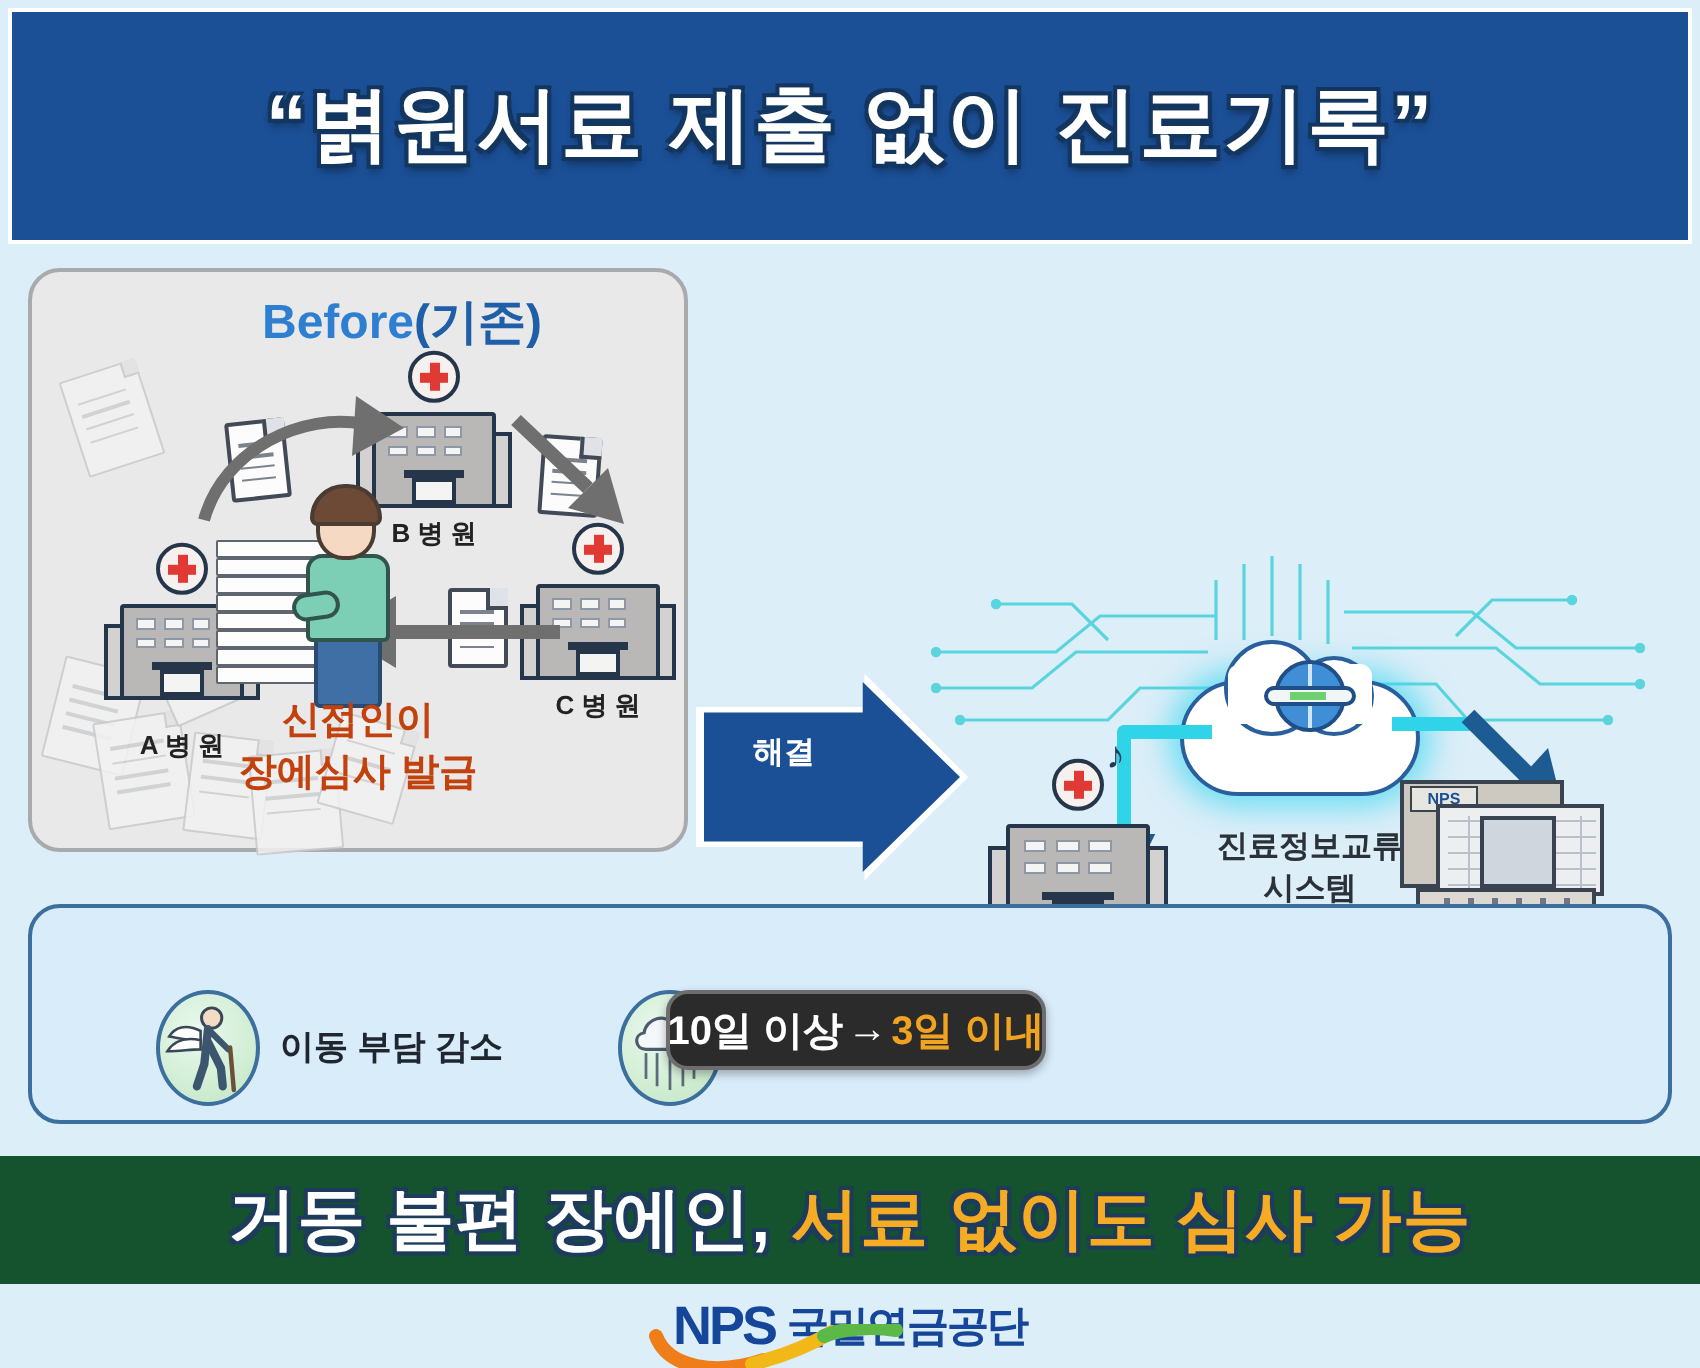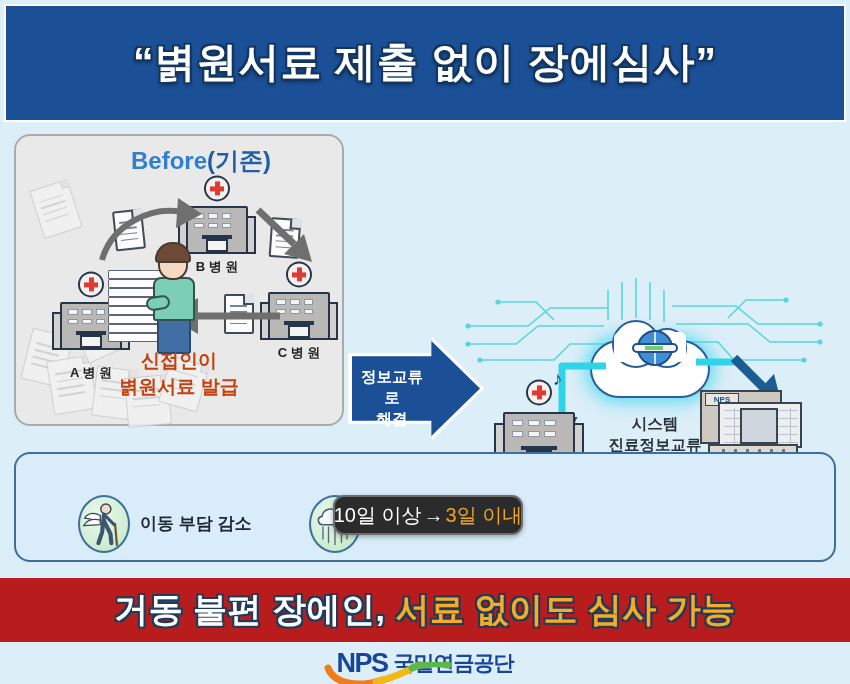--- a/index.html
+++ b/index.html
@@ -191,21 +191,21 @@
   }
 
   
   .days {
     position:absolute; left:333px; top:369px; width:190px; height:40px;
     background:#2b2b2b; border:2.5px solid #6d6d6d; border-radius:11px;
     display:flex; align-items:center; justify-content:center;
     box-shadow: 0 2px 5px rgba(0,0,0,.3);
     z-index: 6;
   }
-  .days span { font-size:20px; font-weight:normal; white-space:nowrap; }
+  .days span { font-size:20px; font-weight:bold; white-space:nowrap; }
   .days .old { color:#ffffff; }
   .days .arw { color:#ffffff; padding:0 2px; }
   .days .new { color:#f0a31e; }
 
   
   .circuit { position:absolute; left:458px; top:150px; width:372px; height:110px; opacity:.95; }
 
   
   .cloud-wrap { position:absolute; left:590px; top:198px; width:120px; height:82px; }
   .cloud {
@@ -329,21 +329,21 @@
   
   .ic-elder { position:absolute; inset:0; }
   
   .ic-cloud { position:absolute; inset:0; }
   
   .ic-bolt { position:absolute; inset:0; }
 
   
   .banner {
     position:absolute; left:0; top:578px; width:850px; height:64px;
-    background:#b91c1c;
+    background:#14532d;
     display:flex; align-items:center; justify-content:center;
   }
   .banner-text {
     font-size:34px; font-weight:bold; letter-spacing:.5px;
     white-space:nowrap;
     text-shadow:
       -2px -2px 0 #1d3c5c, 2px -2px 0 #1d3c5c,
       -2px 2px 0 #1d3c5c, 2px 2px 0 #1d3c5c;
   }
   .banner-text .w { color:#ffffff; }
@@ -362,21 +362,21 @@
   .logo-kr {
     font-size:21px; font-weight:bold; color:#16469a;
     margin-left:6px; letter-spacing:-1px;
   }
   .logo-swoosh { position:absolute; left:-12px; bottom:-9px; }
 </style>
 </head>
 <body>
 
 <div class="header">
-  <div class="header-title">“볅원서료 제출 없이 장에심사”</div>
+  <div class="header-title">“볅원서료 제출 없이 진료기록”</div>
 </div>
 
 <div class="compare">
 
   <div class="panel panel-before">
     <div class="panel-label label-before">
       <span>Before</span><span class="paren">(기존)</span>
     </div>
 
     <div class="paper-deco" style="left:20px;top:48px;width:40px;height:50px;transform:rotate(-18deg)">
@@ -516,21 +516,21 @@
       </div>
       <div class="p-legs"></div>
       <div class="p-body"></div>
       <div class="p-arm"></div>
       <div class="p-head"></div>
       <div class="p-hair"></div>
     </div>
 
     <div class="before-cap" style="top:212px">
       <div>신접인이</div>
-      <div>볅원서료 발급</div>
+      <div>장에심사 발급</div>
     </div>
   </div>
 
 
   <svg class="circuit" viewBox="0 0 372 110" fill="none" stroke="#54d3dc" stroke-width="1.6">
     <path d="M10 50 H70 L92 32 H150"></path>
     <path d="M10 68 H58 L80 50 H146"></path>
     <path d="M22 84 H96 L112 68 H150"></path>
     <path d="M40 26 H78 L96 44"></path>
     <path d="M150 14 V44"></path> 
@@ -584,22 +584,22 @@
       <div class="hosp-win" style="left:34%;top:32%;width:17%;height:13%"></div>
       <div class="hosp-win" style="left:58%;top:32%;width:17%;height:13%"></div>
       <div class="hosp-lintel"></div>
       <div class="hosp-door"></div>
     </div>
     <div class="hosp-cross"></div>
     <div class="hosp-name" style="top:74px;font-size:15px">병 원</div>
   </div>
 
   <div class="sys-cap">
+    <div>진료정보교류</div>
     <div>시스템</div>
-    <div>진료정보교류</div>
   </div>
 
   <div class="nps-bld">
     <div class="nps-back"></div>
     <div class="nps-sign">NPS</div>
     <div class="nps-front">
       <i style="left:4px;top:6px;width:74px;height:1px"></i>
       <i style="left:4px;top:14px;width:74px;height:1px"></i>
       <i style="left:4px;top:22px;width:74px;height:1px"></i>
       <i style="left:4px;top:30px;width:74px;height:1px"></i>
@@ -622,21 +622,20 @@
     <div class="nps-leg" style="left:86px"></div>
     <div class="nps-name">국밑연금공단</div>
   </div>
 
   <div class="after-cap">공단이 직접 발급</div>
 
   <div class="cta">
     <div class="cta-outline"></div>
     <div class="cta-shape"></div>
     <div class="cta-text">
-      <div>정보교류로</div>
       <div>해결</div>
     </div>
   </div>
 
   <div class="days">
     <span class="old">10일 이상</span>
     <span class="arw">→</span>
     <span class="new">3일 이내</span>
   </div>
 </div>

